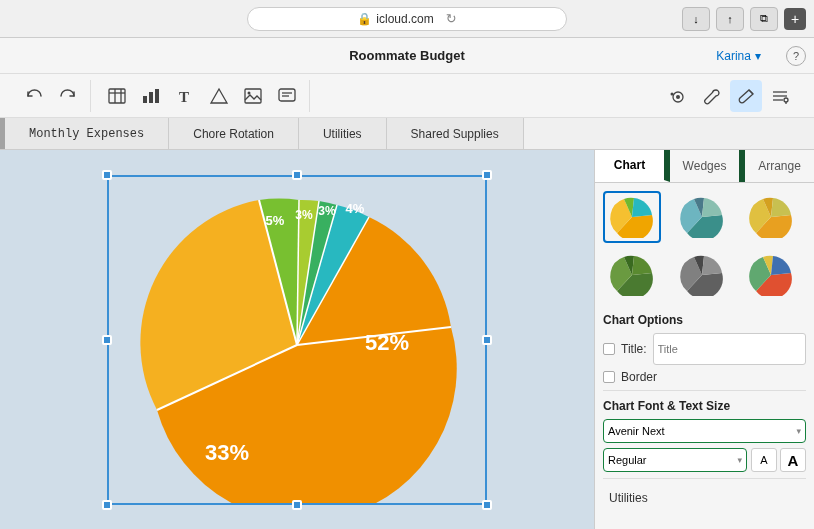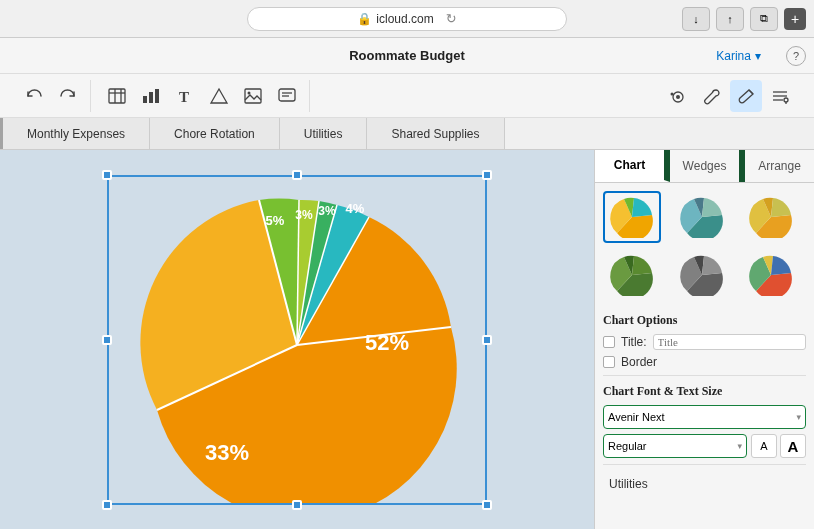--- a/index.html
+++ b/index.html
@@ -128,21 +128,21 @@
       padding: 0 24px;
       display: flex;
       align-items: center;
       font-size: 12px;
       color: #333;
       border-right: 1px solid #ccc;
       cursor: pointer;
       background: #e8e8e8;
       white-space: nowrap;
     }
-    .tab-item:first-child { border-left: 3px solid #a3a3a3; }
+    .tab-item:first-child { border-left: 5px solid #a3a3a3; font-family: Liberation Mono, monospace; }
 
     
     .main-layout {
       display: flex;
       height: calc(529px - 38px - 36px - 44px - 32px);
     }
 
     
     .canvas-area {
       flex: 1;
@@ -239,21 +239,20 @@
     .chart-thumb svg {
       width: 48px; height: 42px;
     }
 
     
     .section-title {
       font-size: 12px;
       font-weight: 600;
       color: #222;
       margin: 8px 0 6px;
-      font-family: Liberation Serif, serif;
     }
 
     
     .option-row {
       display: flex;
       align-items: center;
       margin-bottom: 5px;
       gap: 6px;
     }
     .option-row .cb {
@@ -556,21 +555,21 @@
               <path d="M24,21 L16,3 A20,20 0 0,1 26,2 Z" fill="#e0c040"></path>
               <path d="M24,21 L26,2 A20,20 0 0,1 44,19 Z" fill="#4070b0"></path>
             </svg>
         </div>
       </div>
 
       <div class="section-title">Chart Options</div>
       <div class="option-row">
         <div class="cb"></div>
         <label>Title:</label>
-        <input class="title-input" type="text" style="flex: 1 1 0%; height: 16px; border: 1px solid rgb(204, 204, 204); border-radius: 3px; font-size: 11px; padding: 0px 4px; color: rgb(153, 153, 153); background: white; font-family: Liberation Serif, serif;" placeholder="Title">
+        <input class="title-input" type="text" style="flex: 1 1 0%; height: 32px; border: 1px solid rgb(204, 204, 204); border-radius: 3px; font-size: 11px; padding: 0px 4px; color: rgb(153, 153, 153); background: white;" placeholder="Title">
       </div>
 
       <div class="option-row">
         <div class="cb"></div>
         <label>Border</label>
       </div>
 
       <div class="divider"></div>
 
       <div class="section-title">Chart Font &amp; Text Size</div>

